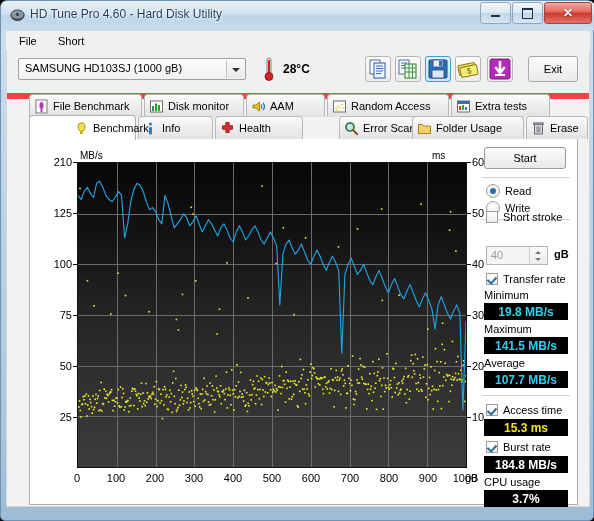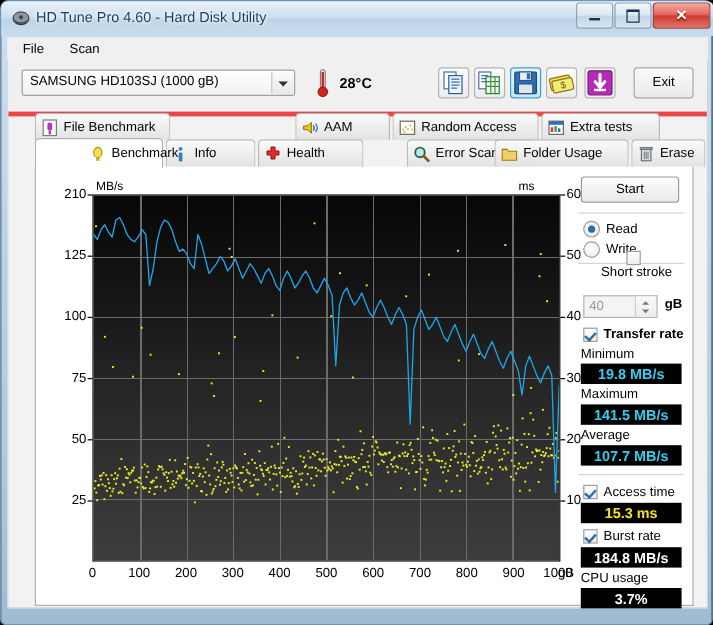--- a/index.html
+++ b/index.html
@@ -52,21 +52,21 @@
   .menuitem{
     position:absolute;top:3px;font-size:11px;color:#000;padding:1px 7px;
   }
   
   .client{
     position:absolute;left:5px;top:49px;width:584px;height:457px;
     background:#f2f2f2;border:1px solid #cfd6dc;border-top:none;box-sizing:border-box;
   }
   
   .toolbar{position:absolute;left:0;top:0;width:582px;height:43px;background:#f0f0f0;
-    border-bottom:4px solid #ef4444;}
+    border-bottom:6px solid #ef4444;}
   .drivesel{
     position:absolute;left:11px;top:8px;width:228px;height:22px;
     background:linear-gradient(180deg,#fdfdfd,#f1f1f1);
     border:1px solid #a0a0a0;border-radius:2px;box-sizing:border-box;
   }
   .drivesel .lbl{position:absolute;left:6px;top:3px;font-size:11px;color:#000;white-space:nowrap;}
   .drivesel .arrowbox{position:absolute;right:1px;top:1px;width:17px;height:18px;
     background:linear-gradient(180deg,#fafafa,#e8e8e8);border-left:1px solid #c4c4c4;}
   .caret{position:absolute;left:5px;top:8px;width:0;height:0;border-left:4px solid transparent;
     border-right:4px solid transparent;border-top:4px solid #303030;}
@@ -183,21 +183,21 @@
           </div>
       </div>
       <div class="wbtn close">
         <div class="g">✕</div>
       </div>
     </div>
   </div>
 
   <div class="menubar">
     <div class="menuitem" style="left:6px;">File</div>
-    <div class="menuitem" style="left:45px;">Scan</div>
+    <div class="menuitem" style="left:45px;">Short</div>
   </div>
 
   <div class="client">
 
     <div class="toolbar">
       <div class="drivesel">
         <span class="lbl">SAMSUNG HD103SJ (1000 gB)</span>
         <span class="arrowbox">
             <i class="caret"></i>
           </span>
@@ -262,20 +262,31 @@
     <div class="tabrow r1">
       <div class="tab" style="left:22px;width:113px;">
         <span class="ic">
           <svg width="15" height="15" viewBox="0 0 15 15">
             <rect x="2" y="1" width="11" height="13" fill="#fcfcfc" stroke="#7a7a7a" stroke-width="1"></rect>
             <rect x="5.5" y="3" width="4" height="7" rx="2" fill="#b03cc0"></rect>
             <rect x="6.5" y="10" width="2" height="3" fill="#b03cc0"></rect>
           </svg>
         </span>
         <span class="tl">File Benchmark</span>
+      </div>
+      <div class="tab" style="left:137px;width:100px;">
+        <span class="ic">
+          <svg width="15" height="15" viewBox="0 0 15 15">
+            <rect x="1.5" y="2" width="12" height="11" fill="#ffffff" stroke="#6a6a6a" stroke-width="1"></rect>
+            <rect x="3" y="7" width="2" height="5" fill="#2f9e3f"></rect>
+            <rect x="6" y="4.5" width="2" height="7.5" fill="#2f9e3f"></rect>
+            <rect x="9" y="6" width="2" height="6" fill="#2f9e3f"></rect>
+          </svg>
+        </span>
+        <span class="tl">Disk monitor</span>
       </div>
       <div class="tab" style="left:239px;width:79px;">
         <span class="ic">
           <svg width="15" height="15" viewBox="0 0 15 15">
             <path d="M2 6h3l3.5-3v9L5 9H2z" fill="#f2c40d" stroke="#8a6c06" stroke-width="0.8"></path>
             <path d="M10 5.5c1 1.2 1 3 0 4.2M12 4c1.7 2 1.7 5 0 7" stroke="#2b6fb5" stroke-width="1.2" fill="none"></path>
           </svg>
         </span>
         <span class="tl">AAM</span>
       </div>
@@ -998,34 +1009,34 @@
         <div class="radio on" style="top:36px;">
           <span class="rb"></span>
           <span class="rl">Read</span>
         </div>
         <div class="radio" style="top:53px;">
           <span class="rb"></span>
           <span class="rl">Write</span>
         </div>
         <div class="hr" style="top:72px;"></div>
 
-        <div class="check" style="top:62px;flex-direction:column;">
+        <div class="check" style="top:62px;">
           <span class="cb"></span>
           <span class="cl">Short stroke</span>
         </div>
         <div class="spin" style="top:99px;">
           <span class="v">40</span>
           <span class="btns">
               <i class="up"></i>
               <i class="dn"></i>
             </span>
         </div>
         <span class="rlabel" style="left:72px;top:101px;font-weight:bold;">gB</span>
 
-        <div class="check on" style="top:124px;font-weight:bold;">
+        <div class="check on" style="top:124px;">
           <span class="cb"></span>
           <span class="cl">Transfer rate</span>
         </div>
 
         <div class="rlabel" style="top:142px;">Minimum</div>
         <div class="lcd" style="top:156px;">
           <span class="cyan">19.8 MB/s</span>
         </div>
         <div class="rlabel" style="top:176px;">Maximum</div>
         <div class="lcd" style="top:190px;">

